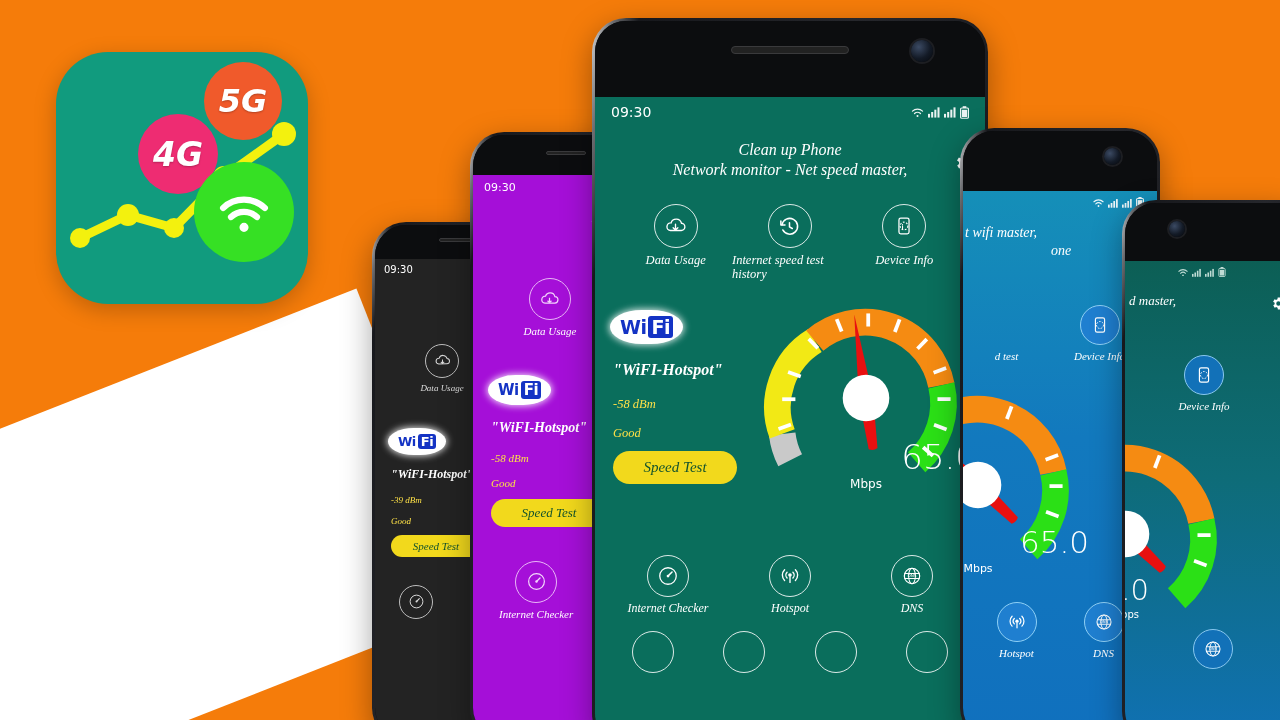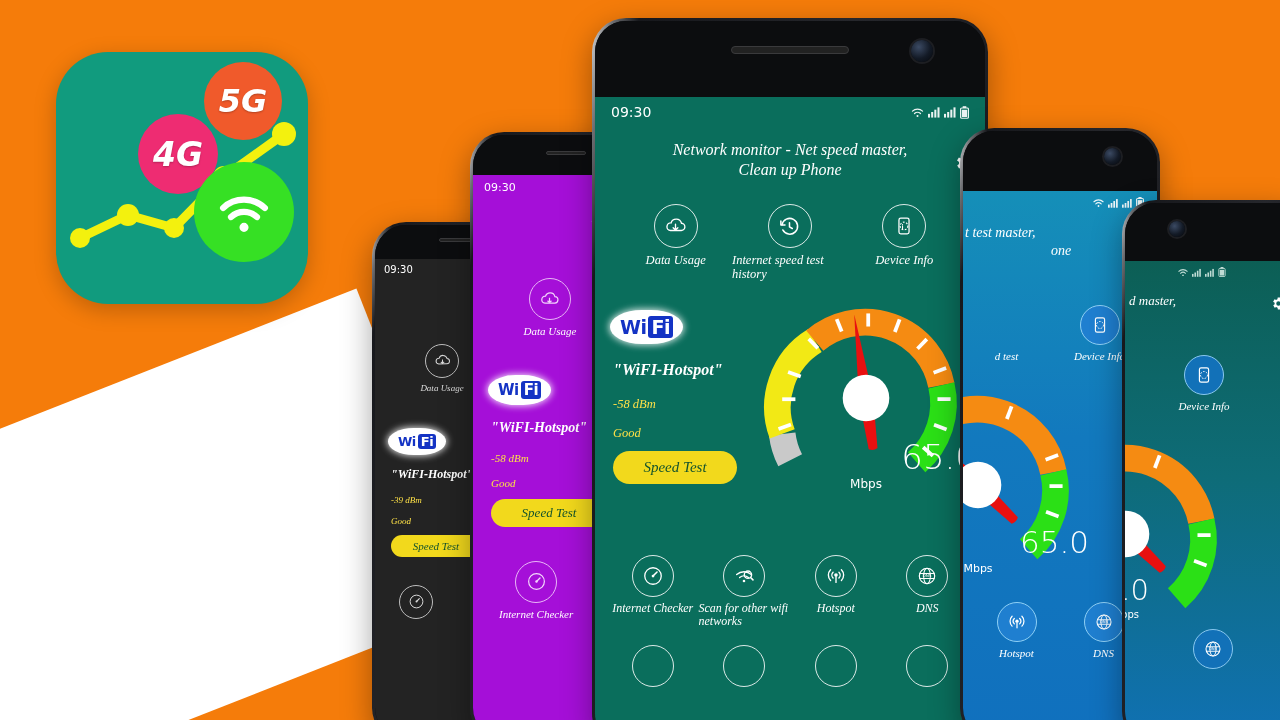--- a/index.html
+++ b/index.html
@@ -320,22 +320,22 @@
             </svg>
             <svg width="9" height="13" viewBox="0 0 10 14">
               <rect x="3" y="0" width="4" height="2" fill="#fff"></rect>
               <rect x="0.6" y="2" width="8.8" height="11.4" rx="1.4" fill="none" stroke="#fff" stroke-width="1.3"></rect>
               <rect x="2" y="4" width="6" height="8" fill="#fff"></rect>
             </svg>
           </span>
         </div>
 
         <div style="position:relative;margin-top:20px;padding:0 46px">
+          <div class="app-title" style="font-size:16px">Clean up Phone</div>
           <div class="app-title" style="font-size:16px">Network monitor - Net speed master,</div>
-          <div class="app-title" style="font-size:16px">Clean up Phone</div>
           <div class="gear" style="right:10px;top:12px">
             <svg width="22" height="22" viewBox="0 0 24 24">
               <path fill="#fff" d="M19.4 13a7.6 7.6 0 0 0 0-2l2-1.6-2-3.4-2.4 1a7.4 7.4 0 0 0-1.7-1l-.4-2.6h-4l-.4 2.6a7.4 7.4 0 0 0-1.7 1l-2.4-1-2 3.4L6.6 11a7.6 7.6 0 0 0 0 2l-2 1.6 2 3.4 2.4-1c.5.4 1.1.8 1.7 1l.4 2.6h4l.4-2.6c.6-.2 1.2-.6 1.7-1l2.4 1 2-3.4zM12 15.2A3.2 3.2 0 1 1 12 8.8a3.2 3.2 0 0 1 0 6.4z"></path>
             </svg>
           </div>
         </div>
 
         <div class="tilerow" style="margin-top:24px;padding:0 26px">
           <div class="tile" style="width:106px">
             <div class="tile-circle" style="width:44px;height:44px">
@@ -424,32 +424,20 @@
                 <circle cx="12" cy="12" r="9" fill="none" stroke="#fff" stroke-width="1.4"></circle>
                 <path d="M12 12l4.4-4.4" stroke="#fff" stroke-width="1.7" stroke-linecap="round"></path>
                 <circle cx="12" cy="12" r="1.5" fill="#fff"></circle>
               </svg>
             </div>
             <div class="tile-label" style="font-size:12px">Internet Checker</div>
           </div>
           <div class="tile" style="width:94px">
             <div class="tile-circle" style="width:42px;height:42px">
               <svg width="22" height="22" viewBox="0 0 24 24">
-                <path d="M4 10.4a12 12 0 0 1 16 0" fill="none" stroke="#fff" stroke-width="1.5" stroke-linecap="round"></path>
-                <path d="M7.2 13.6a7.4 7.4 0 0 1 9.6 0" fill="none" stroke="#fff" stroke-width="1.5" stroke-linecap="round"></path>
-                <circle cx="12" cy="17.4" r="1.4" fill="#fff"></circle>
-                <circle cx="16.3" cy="10.6" r="4" fill="none" stroke="#fff" stroke-width="1.5"></circle>
-                <path d="M19.2 13.6l2.6 2.6" stroke="#fff" stroke-width="1.7" stroke-linecap="round"></path>
-              </svg>
-            </div>
-            <div class="tile-label" style="font-size:12px">Scan for other wifi networks</div>
-          </div>
-          <div class="tile" style="width:94px">
-            <div class="tile-circle" style="width:42px;height:42px">
-              <svg width="22" height="22" viewBox="0 0 24 24">
                 <circle cx="12" cy="11" r="2" fill="#fff"></circle>
                 <path d="M8.8 7.8a4.6 4.6 0 0 0 0 6.4M15.2 7.8a4.6 4.6 0 0 1 0 6.4" fill="none" stroke="#fff" stroke-width="1.5" stroke-linecap="round"></path>
                 <path d="M6.1 5.1a8.4 8.4 0 0 0 0 11.8M17.9 5.1a8.4 8.4 0 0 1 0 11.8" fill="none" stroke="#fff" stroke-width="1.5" stroke-linecap="round"></path>
                 <path d="M12 13v6" stroke="#fff" stroke-width="1.5" stroke-linecap="round"></path>
               </svg>
             </div>
             <div class="tile-label" style="font-size:12px">Hotspot</div>
           </div>
           <div class="tile" style="width:94px">
             <div class="tile-circle" style="width:42px;height:42px">
@@ -510,21 +498,21 @@
             </svg>
             <svg width="8" height="11" viewBox="0 0 10 14">
               <rect x="3" y="0" width="4" height="2" fill="#fff"></rect>
               <rect x="0.6" y="2" width="8.8" height="11.4" rx="1.4" fill="none" stroke="#fff" stroke-width="1.3"></rect>
               <rect x="2" y="4" width="6" height="8" fill="#fff"></rect>
             </svg>
           </span>
         </div>
 
         <div style="position:relative;margin-top:16px;padding-left:2px">
-          <div class="app-title" style="font-size:14px;text-align:left">t test master,</div>
+          <div class="app-title" style="font-size:14px;text-align:left">t wifi master,</div>
           <div class="app-title" style="font-size:14px;text-align:center">one</div>
           <div class="gear" style="right:18px;top:6px">
             <svg width="18" height="18" viewBox="0 0 24 24">
               <path fill="#fff" d="M19.4 13a7.6 7.6 0 0 0 0-2l2-1.6-2-3.4-2.4 1a7.4 7.4 0 0 0-1.7-1l-.4-2.6h-4l-.4 2.6a7.4 7.4 0 0 0-1.7 1l-2.4-1-2 3.4L6.6 11a7.6 7.6 0 0 0 0 2l-2 1.6 2 3.4 2.4-1c.5.4 1.1.8 1.7 1l.4 2.6h4l.4-2.6c.6-.2 1.2-.6 1.7-1l2.4 1 2-3.4zM12 15.2A3.2 3.2 0 1 1 12 8.8a3.2 3.2 0 0 1 0 6.4z"></path>
             </svg>
           </div>
         </div>
 
         <div class="tilerow" style="margin-top:46px;padding:0 4px;align-items:flex-end">
           <div class="tile" style="width:62px">

